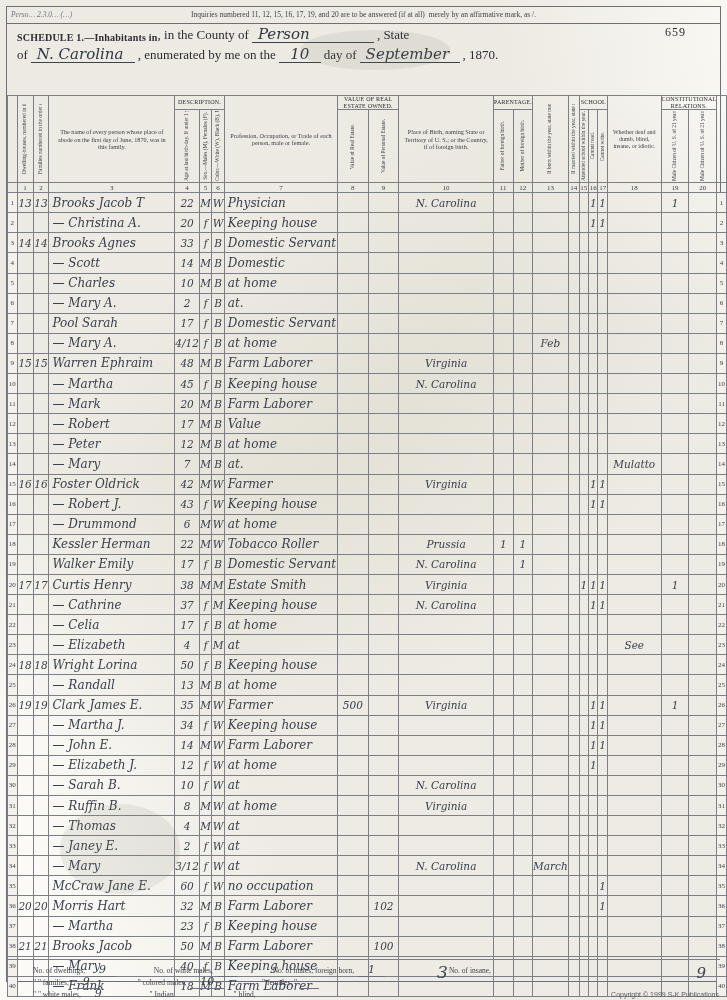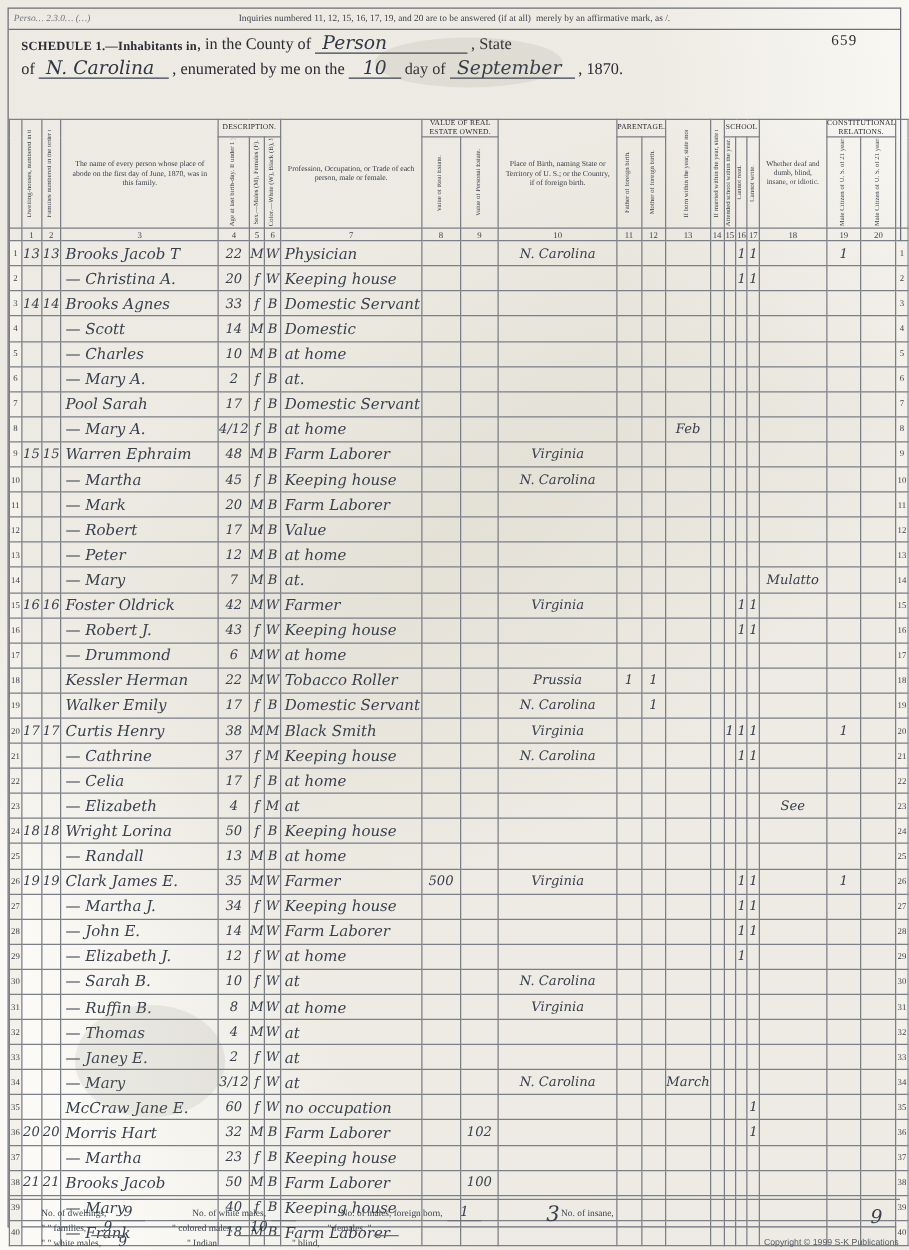--- a/index.html
+++ b/index.html
@@ -1490,21 +1490,21 @@
           <td>
             <span class="hand c s">38</span>
           </td>
           <td>
             <span class="hand c s">M</span>
           </td>
           <td>
             <span class="hand c s">M</span>
           </td>
           <td>
-            <span class="hand ">Black Smith</span>
+            <span class="hand ">Estate Smith</span>
           </td>
           <td>
             <span class="hand c s"></span>
           </td>
           <td>
             <span class="hand c s"></span>
           </td>
           <td>
             <span class="hand c s">Virginia</span>
           </td>

